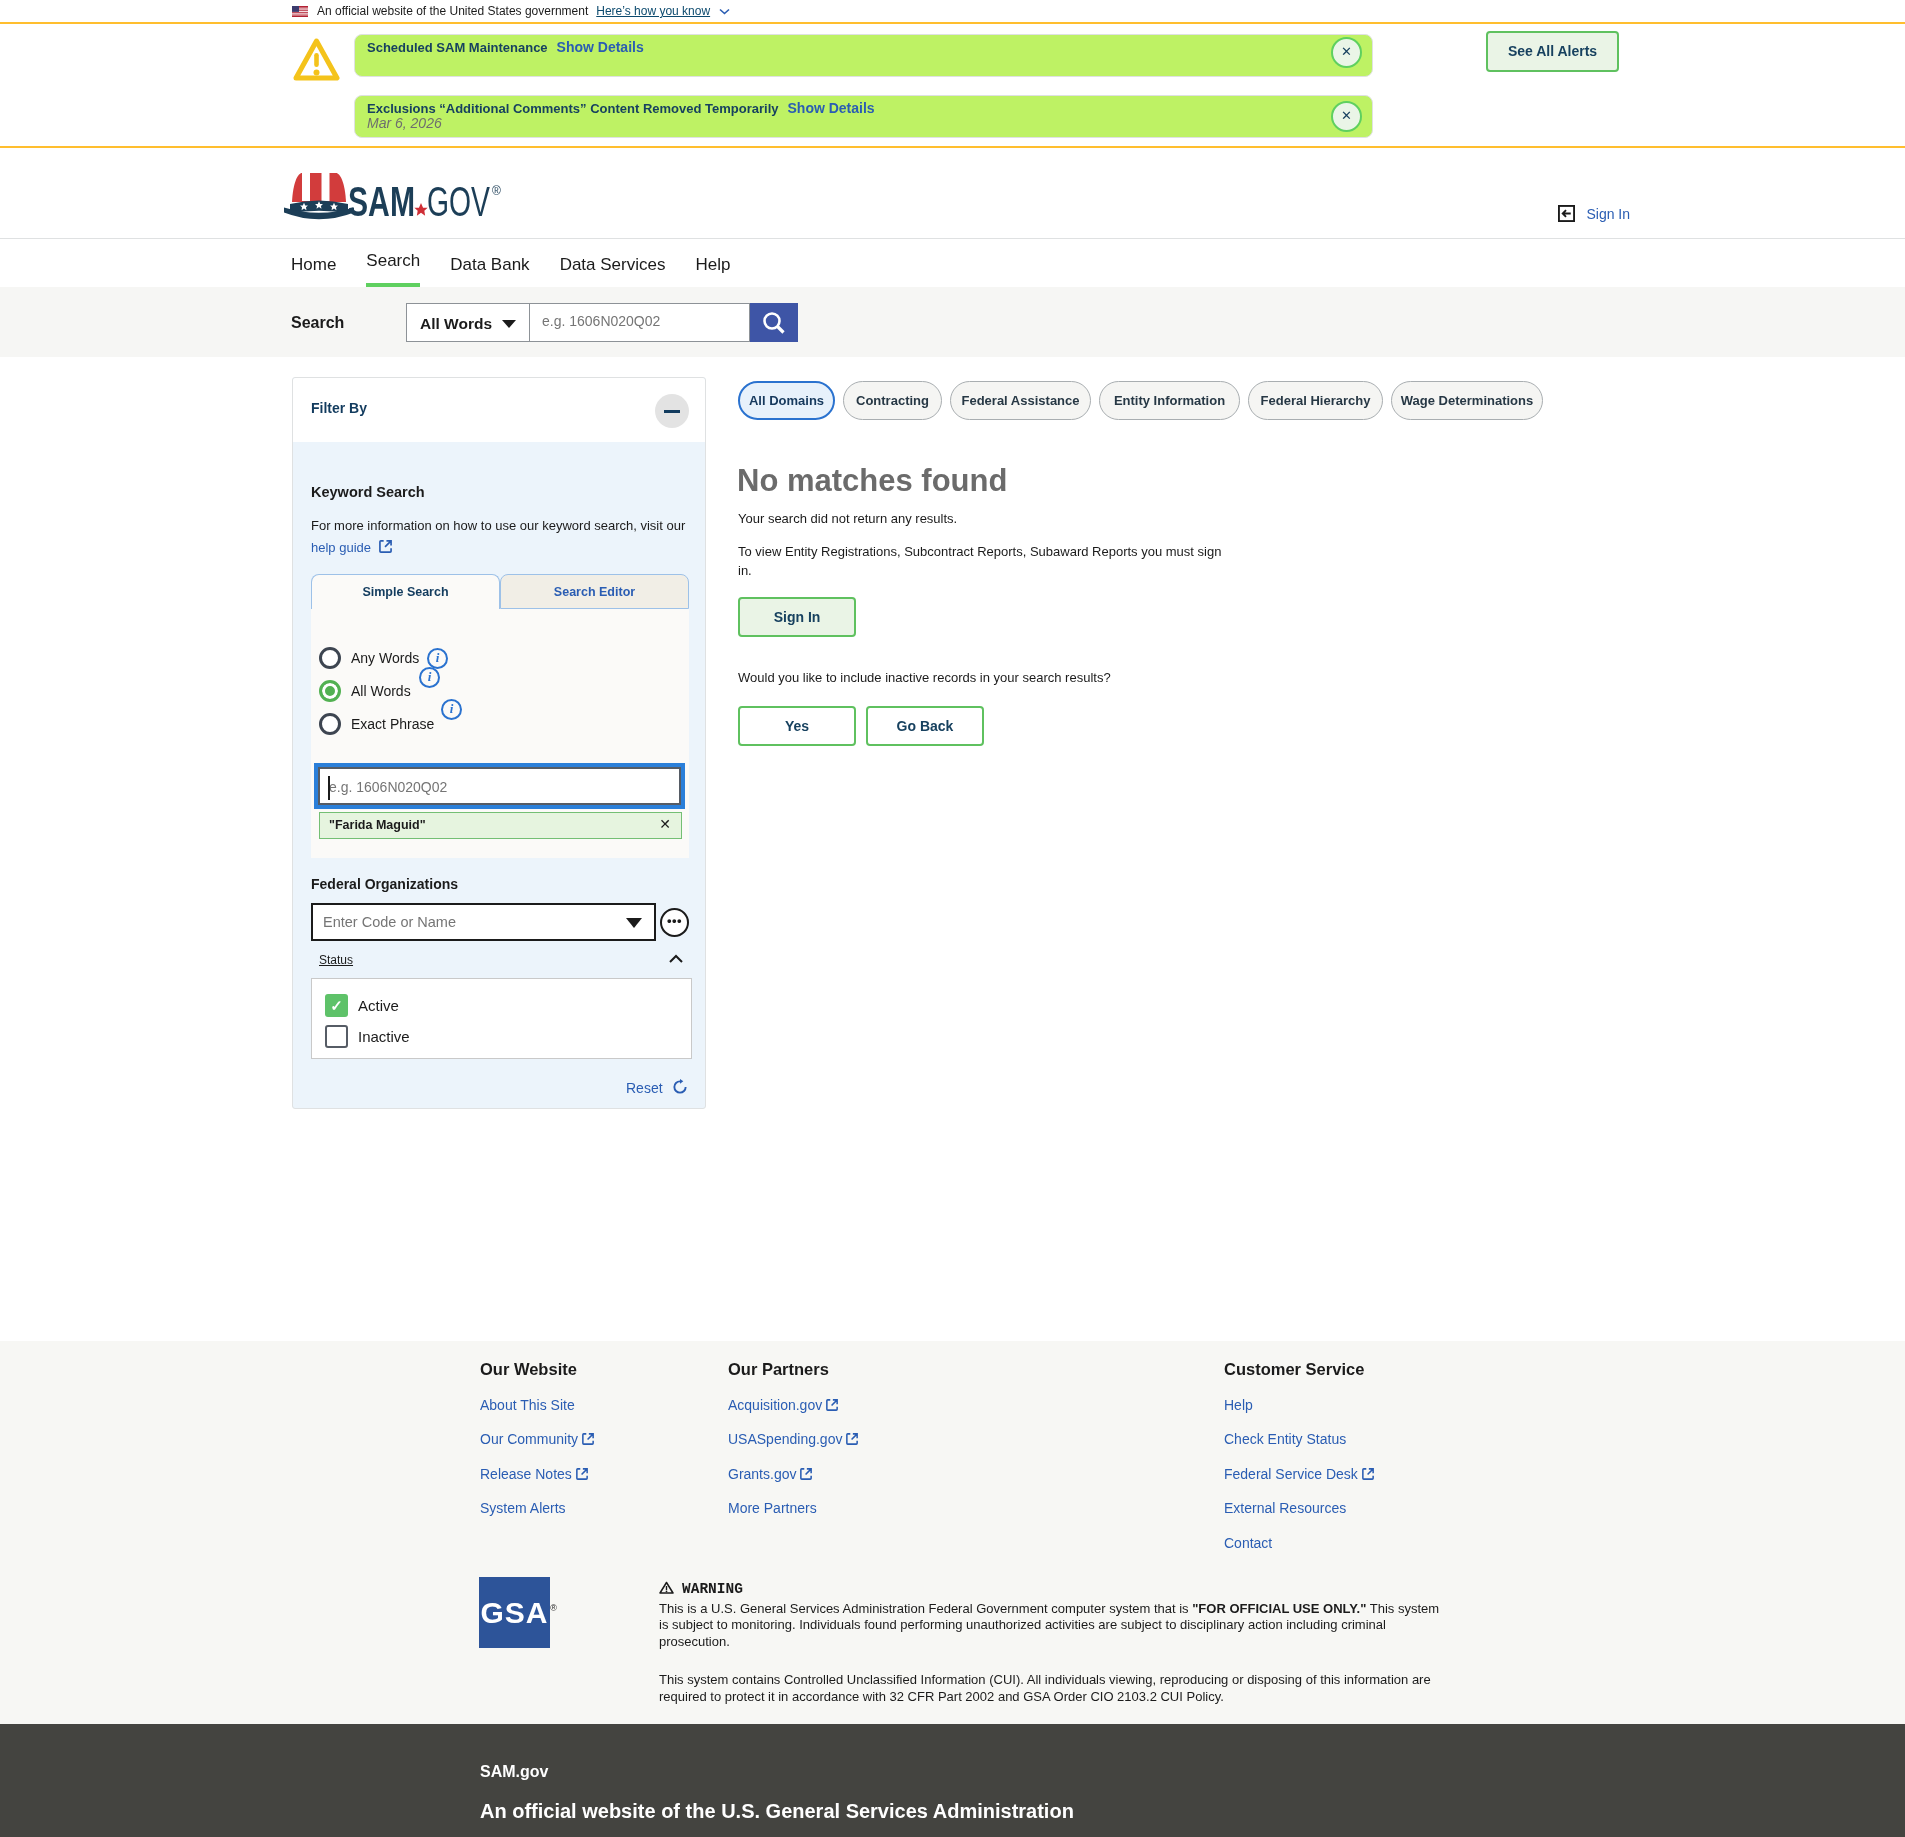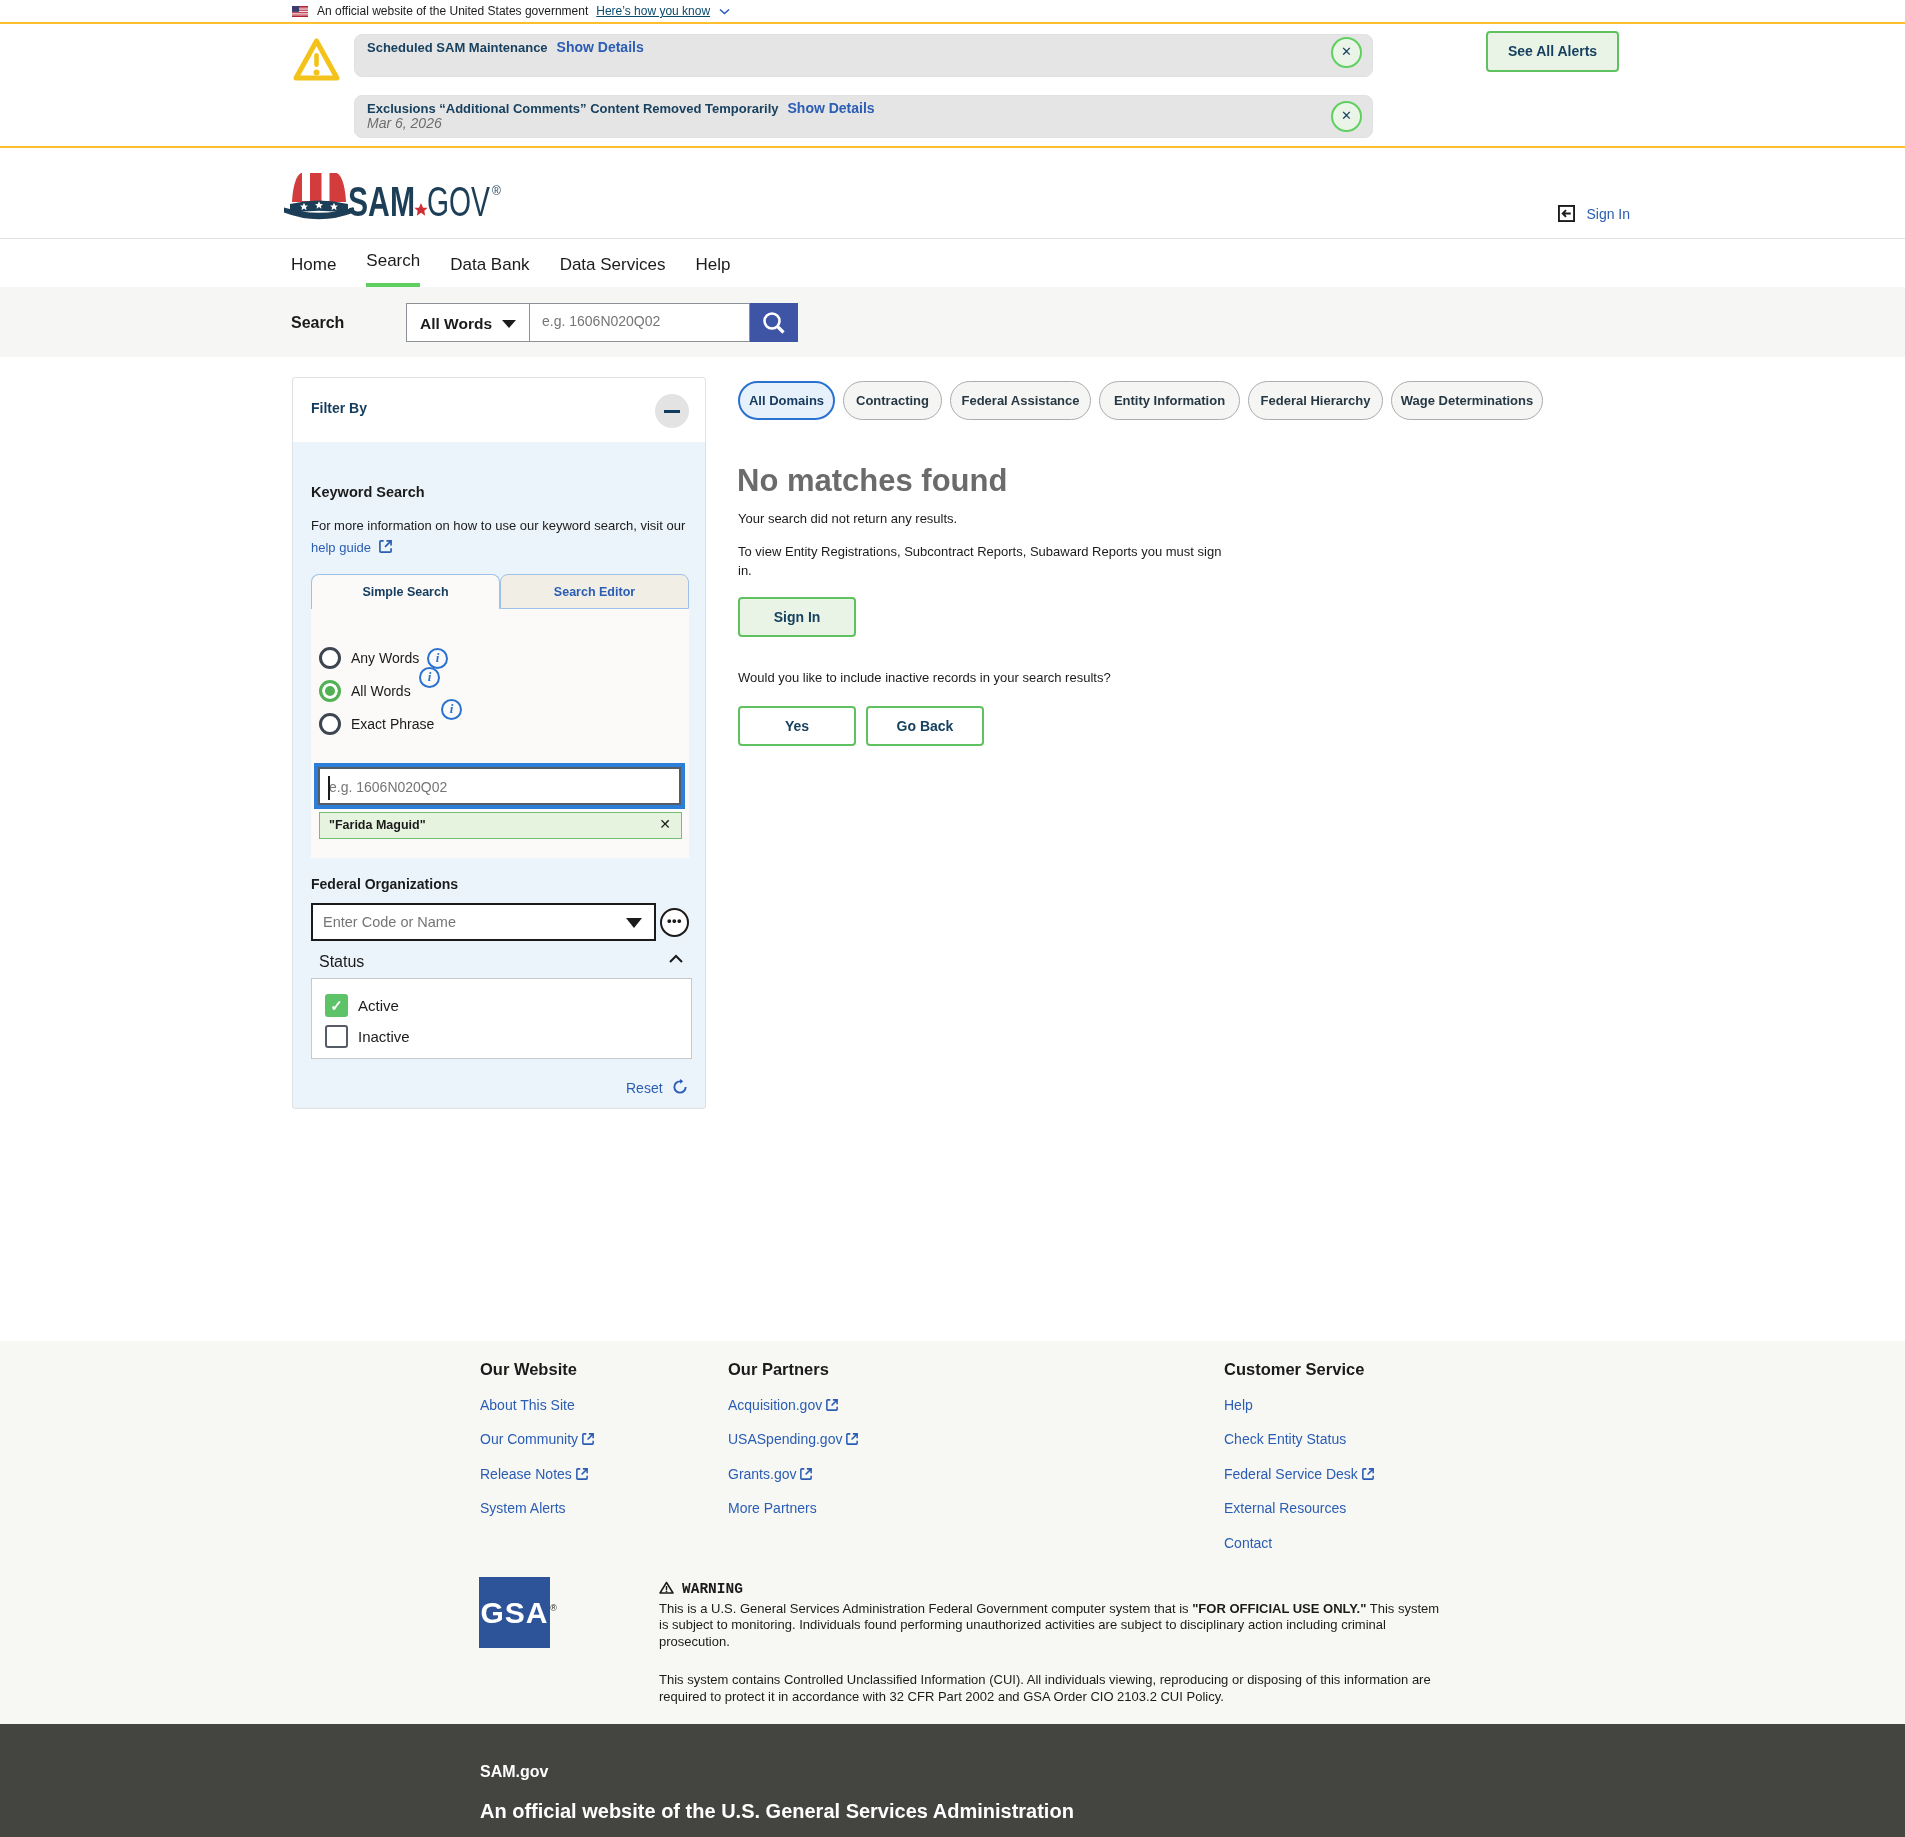--- a/index.html
+++ b/index.html
@@ -12,21 +12,21 @@
 .govbar { height:24px; background:#fff; border-bottom:2px solid #ffbe2e; font-size:12px; position:relative; }
 .govbar .inner { position:absolute; left:292px; top:0; height:22px; display:flex; align-items:center; }
 .govbar .flag { width:16px; height:11px; }
 .govbar .txt { margin-left:9px; }
 .govbar .how { color:#0c4a6e; text-decoration:underline; margin-left:8px; }
 .govbar .chevi { margin-left:9px; }
 
 
 .alerts { position:relative; height:124px; background:#fff; border-bottom:2px solid #ffbe2e; }
 .warn-tri { position:absolute; left:293px; top:12px; }
-.alert-card { position:absolute; left:354px; width:1019px; height:43px; border:1px solid #dfe1e2; border-radius:8px; background:#e5e5e5; padding:3px 6px 0 12px; line-height:17px; }
+.alert-card { position:absolute; left:354px; width:1019px; height:43px; border:1px solid #dfe1e2; border-radius:8px; background:#bef264; padding:3px 6px 0 12px; line-height:17px; }
 .alert-card .t { font-size:13px; font-weight:bold; color:#17415f; }
 .alert-card .sd { font-size:14px; font-weight:bold; color:#2a5db3; margin-left:9px; }
 .alert-card .d { font-size:14px; font-style:italic; color:#6e6e6e; display:block; margin-top:-2px; }
 .alert-close { position:absolute; width:31px; height:31px; border-radius:50%; border:2.5px solid #5fd05f; background:#eaf5e7; color:#17415f; font-size:13px; line-height:26px; text-align:center; }
 .see-all { position:absolute; left:1486px; top:7px; width:133px; height:41px; background:#eaf4e6; border:2px solid #5fc15f; border-radius:4px; font-size:14px; font-weight:bold; color:#17415f; text-align:center; line-height:37px; }
 
 
 .hdr { height:90px; background:#fff; position:relative; }
 .signin { position:absolute; left:1558px; top:57px; }
 
@@ -74,21 +74,21 @@
 .kinput .in { position:absolute; left:4px; top:4px; right:4px; bottom:4px; background:#fff; border:2px solid #565c65; font-size:14px; color:#757575; padding:10px 0 0 9px; }
 .kinput .cur { position:absolute; left:8px; top:7px; width:1.5px; height:24px; background:#1b1b1b; }
 .chip { position:absolute; left:26px; top:434px; width:363px; height:27px; background:#e6f4df; border:1px solid #74bf74; font-size:12.5px; font-weight:bold; color:#1b1b1b; padding:5px 10px 0 9px; }
 .chip .x { float:right; font-weight:normal; font-size:14px; color:#1b1b1b; margin-top:-2px; }
 
 
 .fo-ttl { position:absolute; left:18px; top:498px; font-size:14px; font-weight:bold; color:#1b1b1b; }
 .fo-in { position:absolute; left:18px; top:525px; width:345px; height:38px; background:#fff; border:2px solid #1b1b1b; font-size:14.5px; color:#757575; padding:9px 0 0 10px; }
 .fo-in .car { position:absolute; right:12px; top:13px; width:0; height:0; border-left:8px solid transparent; border-right:8px solid transparent; border-top:10px solid #1b1b1b; }
 .fo-dots { position:absolute; left:367px; top:530px; width:29px; height:29px; border-radius:50%; border:2px solid #1b1b1b; background:#fff; text-align:center; line-height:21px; font-weight:bold; letter-spacing:0.5px; font-size:13px; }
-.status-l { position:absolute; left:26px; top:575px; font-size:16px; color:#1b1b1b; }
+.status-l { position:absolute; left:26px; top:575px; font-size:12px; color:#1b1b1b;text-decoration:underline; }
 .status-c { position:absolute; left:376px; top:571px; }
 .status-box { position:absolute; left:18px; top:600px; width:381px; height:81px; background:#fff; border:1px solid #c9c9c9; }
 .cb { position:absolute; left:13px; width:23px; height:23px; border-radius:3px; }
 .cb.on { background:#5ec269; color:#fff; text-align:center; line-height:23px; font-size:15px; font-weight:bold; }
 .cb.off { background:#fff; border:2px solid #565c65; }
 .status-box .cl { position:absolute; left:46px; font-size:15px; line-height:23px; }
 .reset { position:absolute; left:333px; top:701px; font-size:14px; color:#2a5db3; }
 
 
 .pills { position:absolute; left:738px; top:24px; display:flex; gap:8px; }

